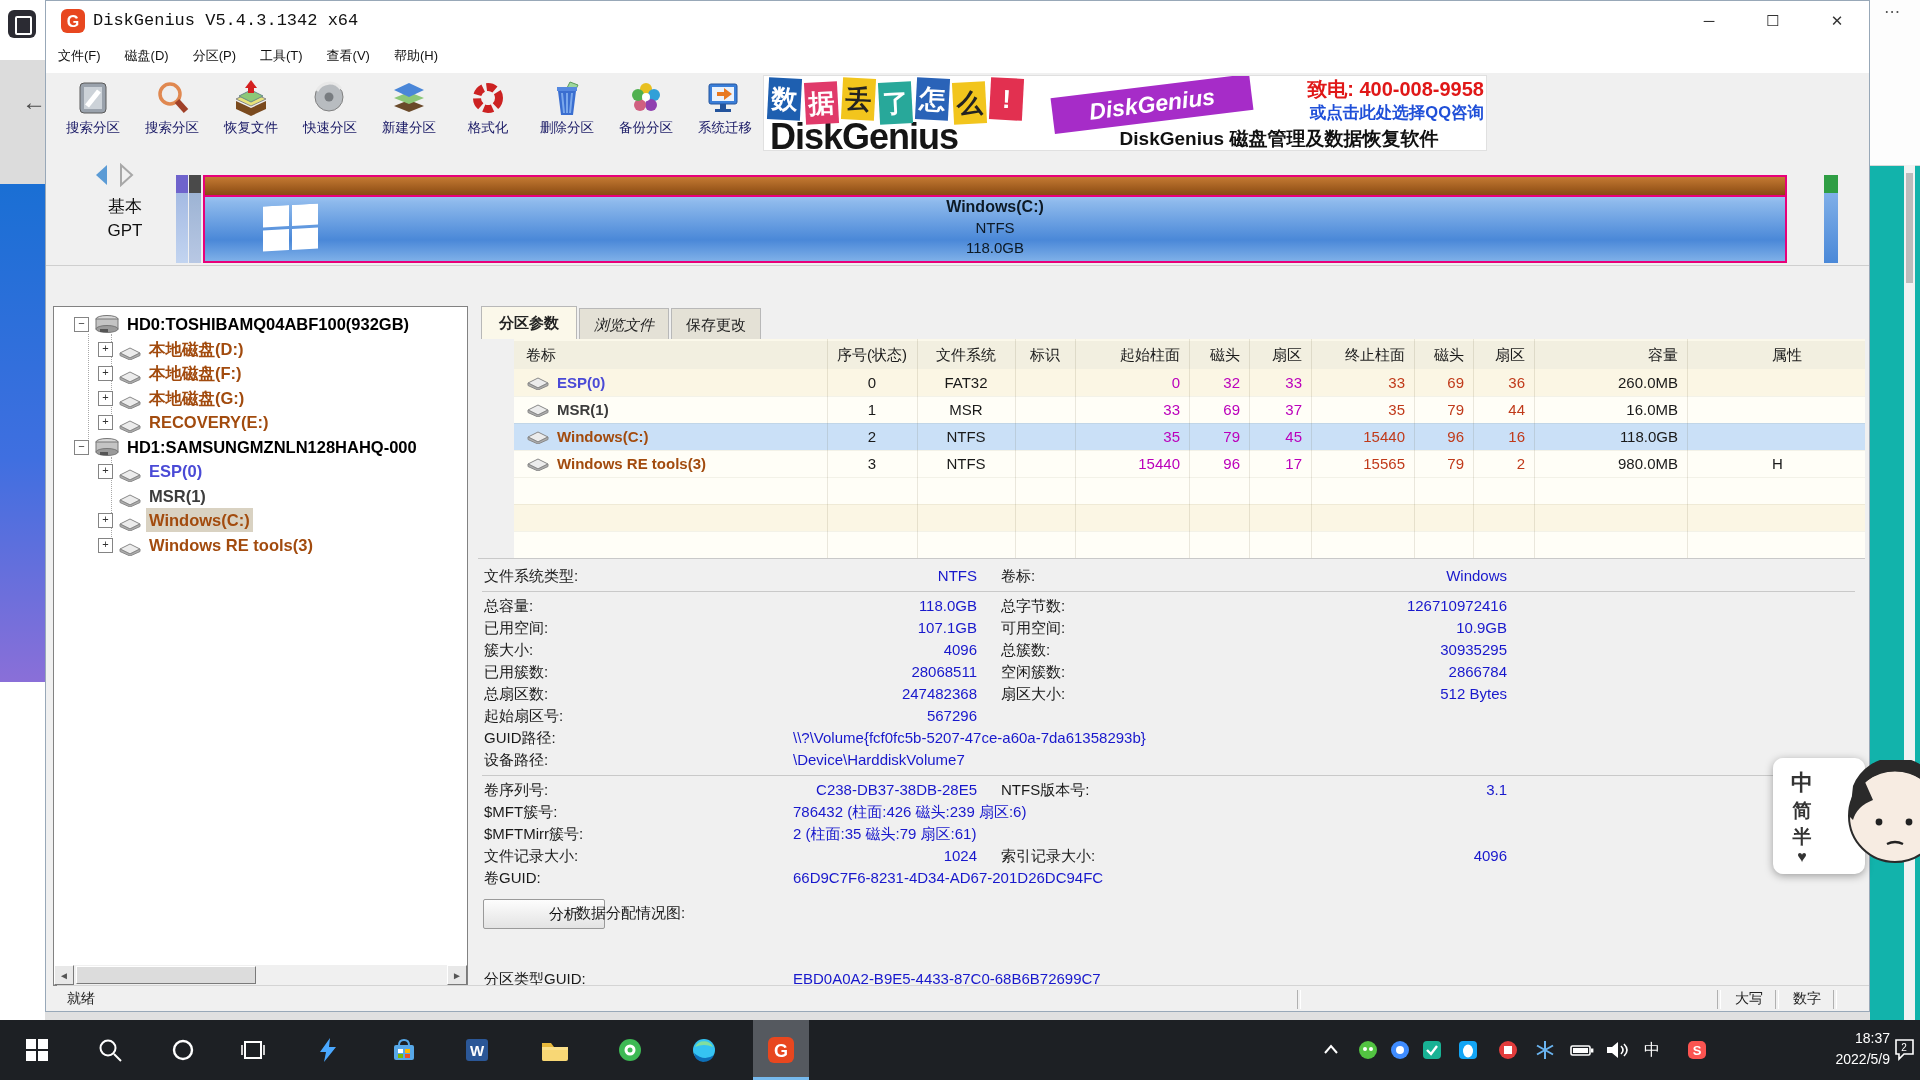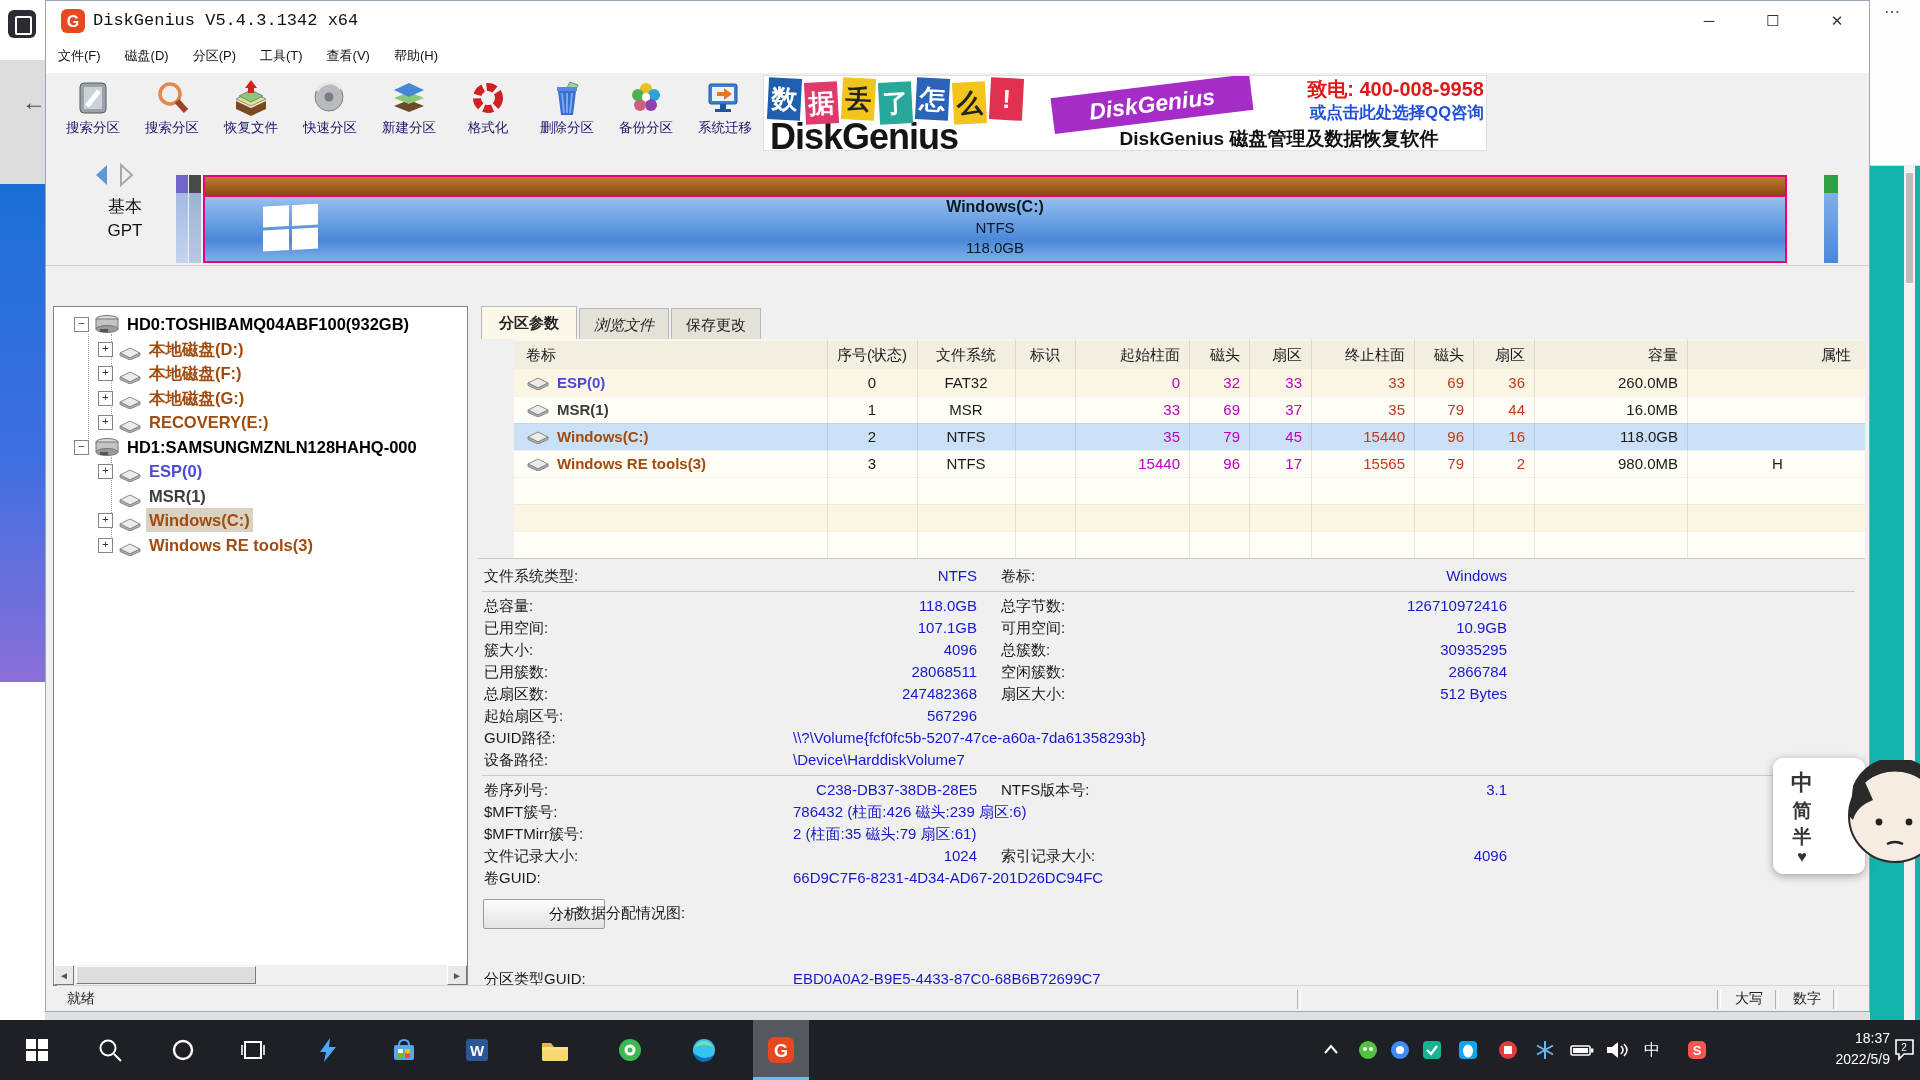--- a/index.html
+++ b/index.html
@@ -392,21 +392,21 @@
             <div class="hcell" style="left: 313px; width: 90px; text-align: center; padding-left: 0px; padding-right: 0px;">序号(状态)</div>
             <div class="hcell" style="left: 403px; width: 98px; text-align: center; padding-left: 0px; padding-right: 0px;">文件系统</div>
             <div class="hcell" style="left: 501px; width: 60px; text-align: center; padding-left: 0px; padding-right: 0px;">标识</div>
             <div class="hcell" style="left: 561px; width: 114px; text-align: right; padding-left: 0px; padding-right: 9px;">起始柱面</div>
             <div class="hcell" style="left: 675px; width: 60px; text-align: right; padding-left: 0px; padding-right: 9px;">磁头</div>
             <div class="hcell" style="left: 735px; width: 62px; text-align: right; padding-left: 0px; padding-right: 9px;">扇区</div>
             <div class="hcell" style="left: 797px; width: 103px; text-align: right; padding-left: 0px; padding-right: 9px;">终止柱面</div>
             <div class="hcell" style="left: 900px; width: 59px; text-align: right; padding-left: 0px; padding-right: 9px;">磁头</div>
             <div class="hcell" style="left: 959px; width: 61px; text-align: right; padding-left: 0px; padding-right: 9px;">扇区</div>
             <div class="hcell" style="left: 1020px; width: 153px; text-align: right; padding-left: 0px; padding-right: 9px;">容量</div>
-            <div class="hcell" style="left: 1173px; width: 172px; text-align: right; padding-left: 85px; padding-right: 8px;">属性</div>
+            <div class="hcell" style="left: 1173px; width: 172px; text-align: left; padding-left: 85px; padding-right: 8px;">属性</div>
           </div>
         <div id="tbody">
             <div class="trow" style="top: 30px; background: rgb(251, 246, 228);">
               <div class="tcell" style="left: 0px; width: 313px; padding-left: 12px;"><span style="display: inline-block; vertical-align: -2px; margin-right: 7px;"><svg width="24" height="14">
                     <path d="M2 7 L12 2 L22 7 L12 12 Z" fill="#ececec" stroke="#888"></path>
                     <path d="M2 7 L12 12 L22 7 L22 9.5 L12 14 L2 9.5 Z" fill="#b0b0b0" stroke="#888"></path>
                   </svg></span><span class="vol-esp">ESP(0)</span></div>
               <div class="tcell" style="left: 313px; width: 90px; text-align: center; padding-left: 0px; padding-right: 0px;">0</div>
               <div class="tcell" style="left: 403px; width: 98px; text-align: center; padding-left: 0px; padding-right: 0px;">FAT32</div>
               <div class="tcell" style="left: 501px; width: 60px; text-align: center; padding-left: 0px; padding-right: 0px;"></div>

